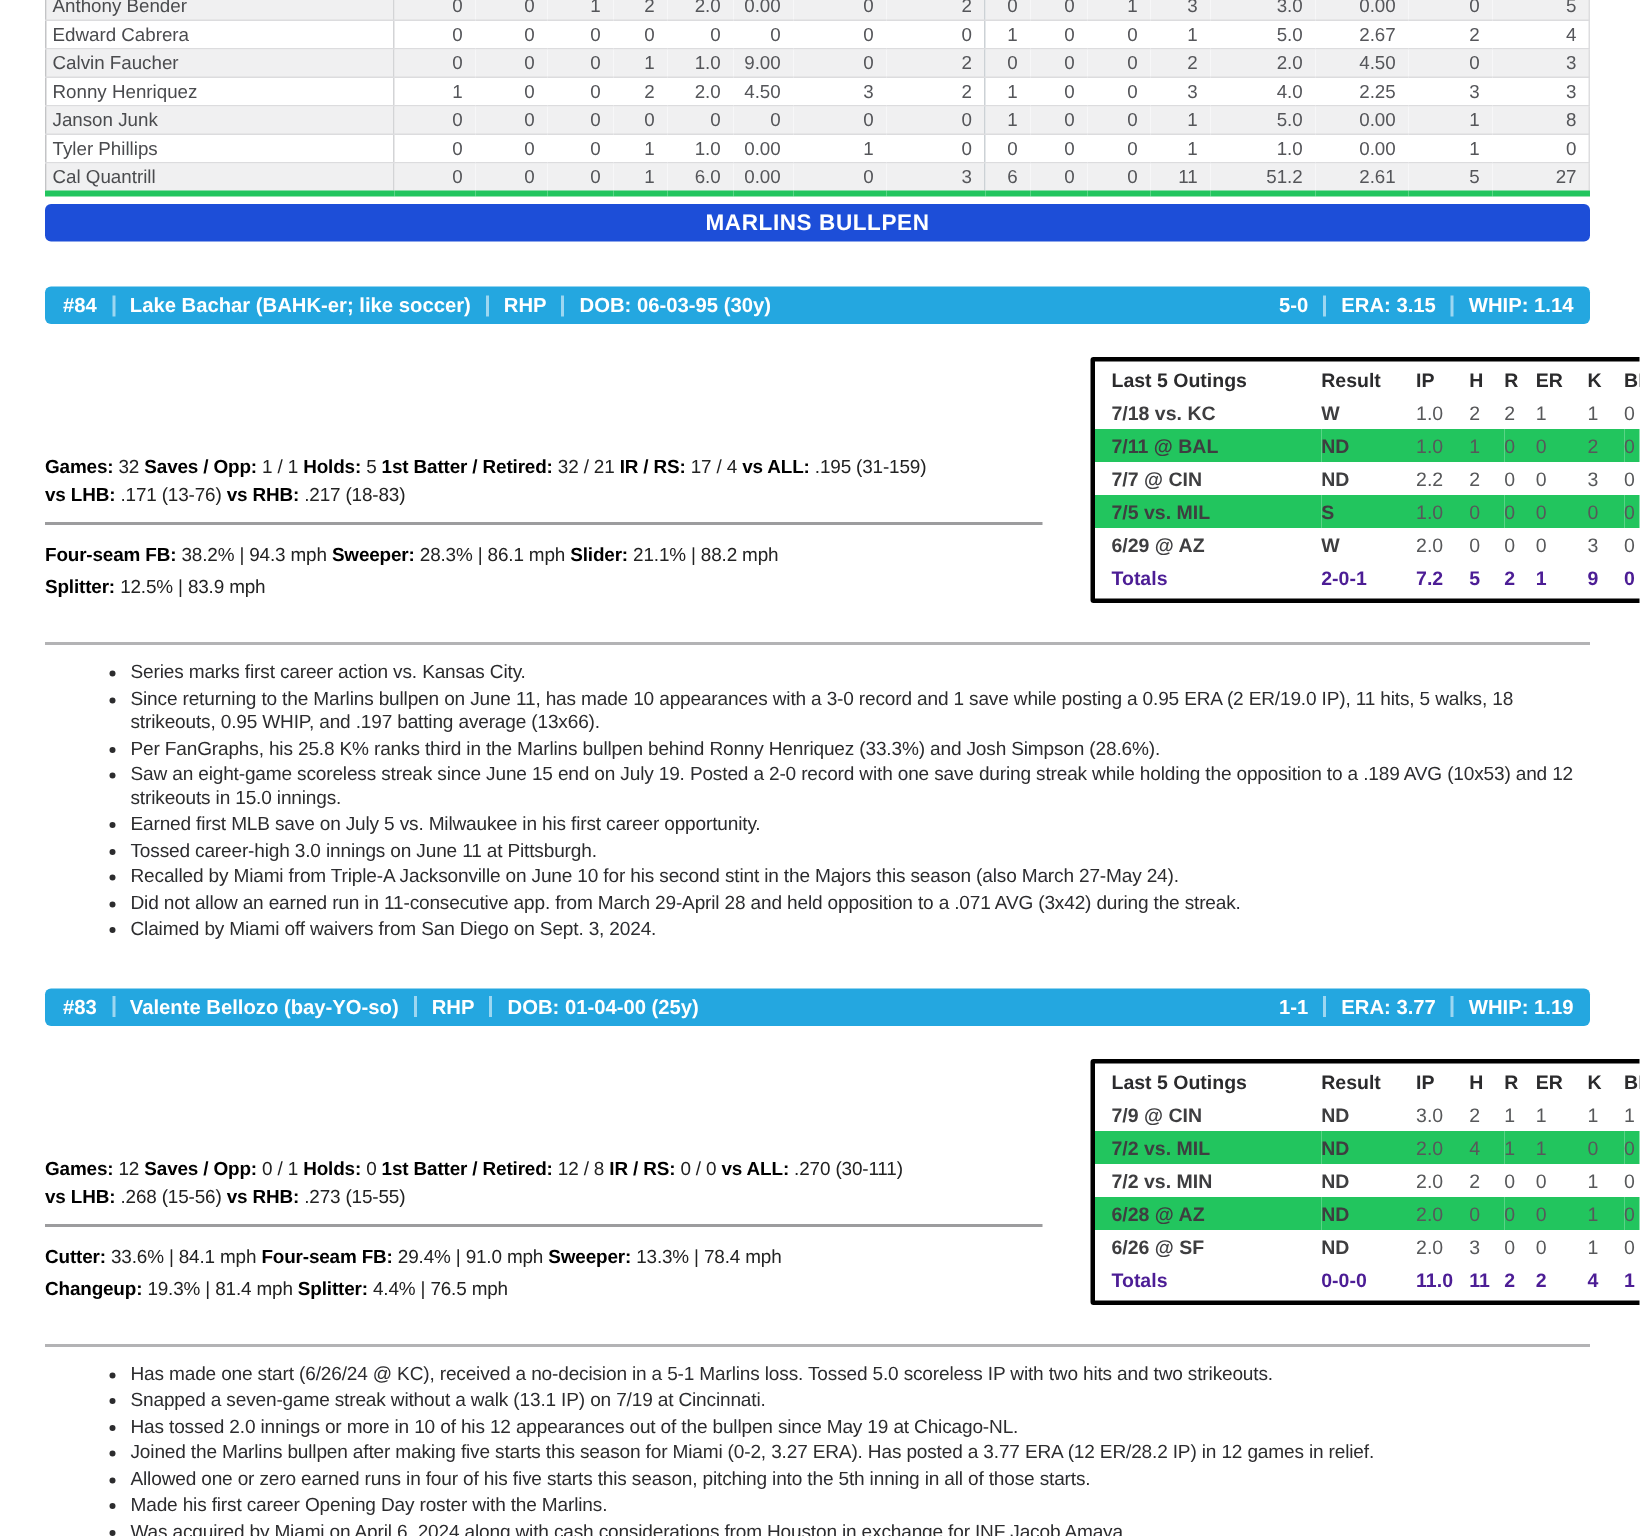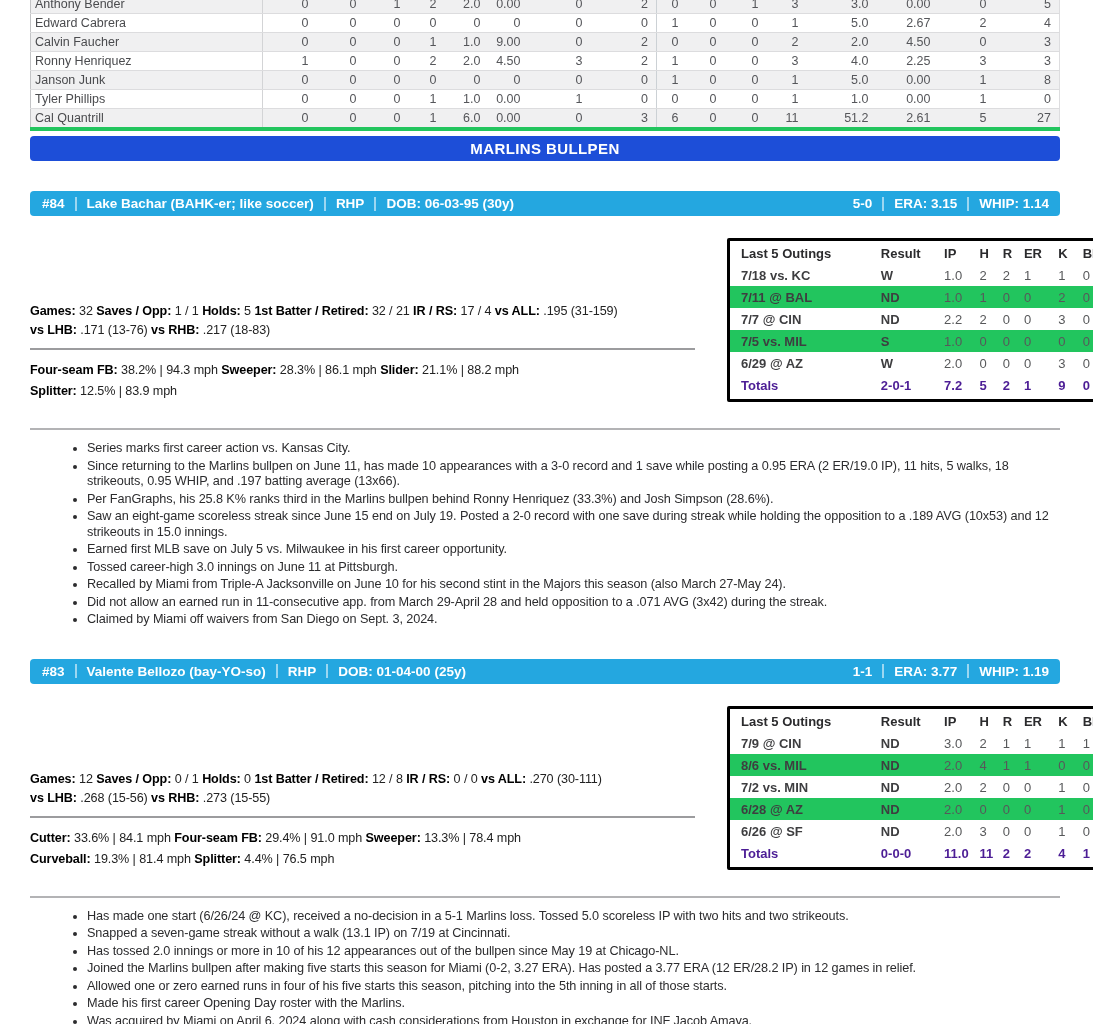--- a/index.html
+++ b/index.html
@@ -428,21 +428,21 @@
     </div>
     <div class="player-body">
       <div class="left-col">
         <div class="stat-lines">
             <div class="stat-line"><b>Games:</b> 12 <b>Saves / Opp:</b> 0 / 1 <b>Holds:</b> 0 <b>1st Batter / Retired:</b> 12 / 8 <b>IR / RS:</b> 0 / 0 <b>vs ALL:</b> .270 (30-111)</div>
             <div class="stat-line"><b>vs LHB:</b> .268 (15-56) <b>vs RHB:</b> .273 (15-55)</div>
           </div>
         <div class="mini-rule"></div>
         <div class="pitch-lines">
             <div class="pitch-line"><b>Cutter:</b> 33.6% | 84.1 mph <b>Four-seam FB:</b> 29.4% | 91.0 mph <b>Sweeper:</b> 13.3% | 78.4 mph</div>
-            <div class="pitch-line"><b>Curveball:</b> 19.3% | 81.4 mph <b>Splitter:</b> 4.4% | 76.5 mph</div>
+            <div class="pitch-line"><b>Changeup:</b> 19.3% | 81.4 mph <b>Splitter:</b> 4.4% | 76.5 mph</div>
           </div>
       </div>
       <div class="right-col">
         <div class="outings-box">
           <table>
             <colgroup>
               <col style="width:136px">
                 <col style="width:57px">
                 <col style="width:32px">
                 <col style="width:21px">
@@ -468,21 +468,21 @@
                   <td class="date-cell">7/9 @ CIN</td>
                   <td class="result-cell">ND</td>
                   <td class="num-cell">3.0</td>
                   <td class="num-cell">2</td>
                   <td class="num-cell">1</td>
                   <td class="num-cell">1</td>
                   <td class="num-cell">1</td>
                   <td class="num-cell">1</td>
                 </tr>
                 <tr class="shade">
-                  <td class="date-cell">8/6 vs. MIL</td>
+                  <td class="date-cell">7/2 vs. MIL</td>
                   <td class="result-cell">ND</td>
                   <td class="num-cell">2.0</td>
                   <td class="num-cell">4</td>
                   <td class="num-cell">1</td>
                   <td class="num-cell">1</td>
                   <td class="num-cell">0</td>
                   <td class="num-cell">0</td>
                 </tr>
                 <tr class="">
                   <td class="date-cell">7/2 vs. MIN</td>

